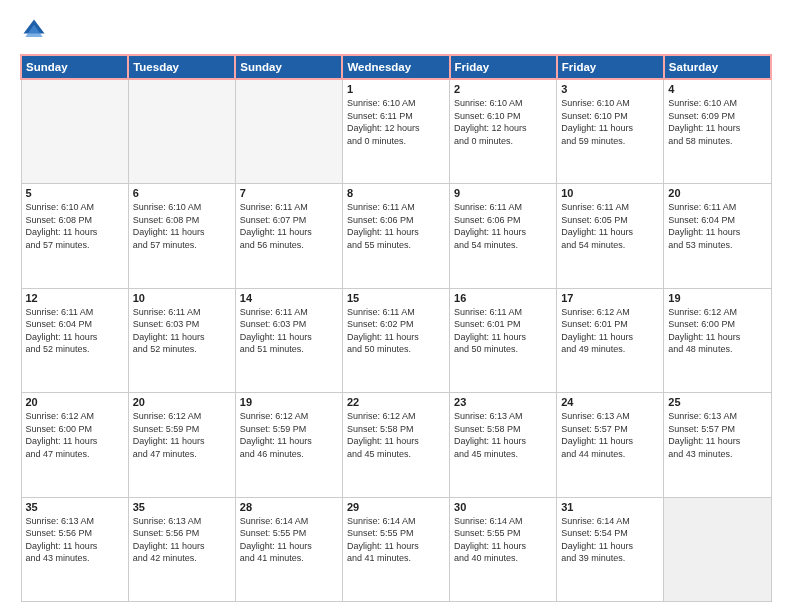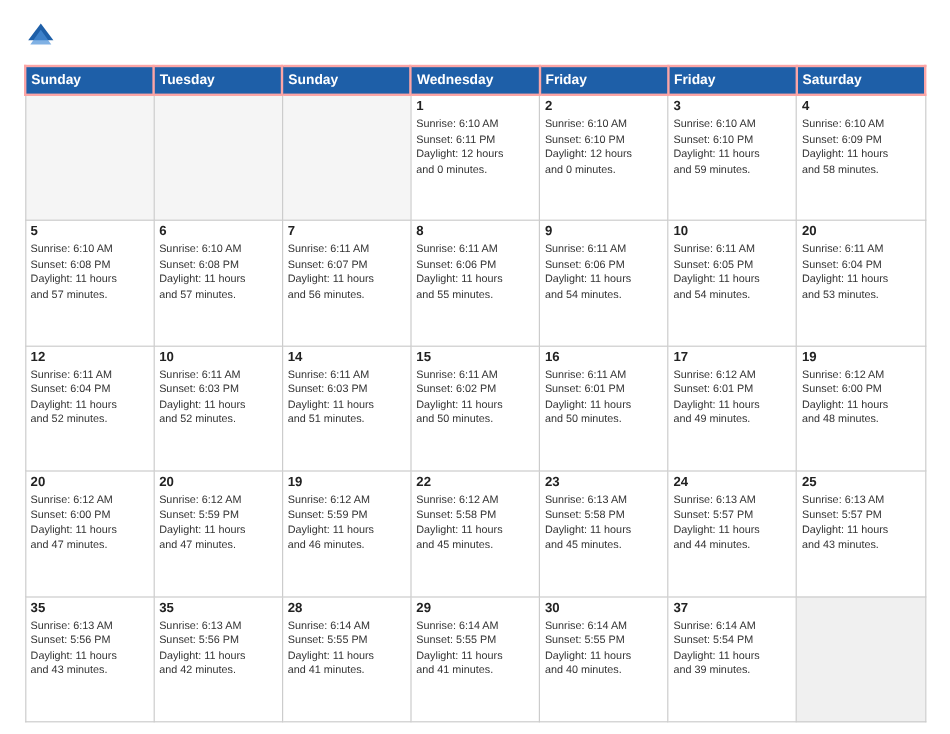--- a/index.html
+++ b/index.html
@@ -264,20 +264,20 @@
           </td>
           <td>
             <div class="day-number">29</div>
             <div class="day-info">Sunrise: 6:14 AM<br>Sunset: 5:55 PM<br>Daylight: 11 hours<br>and 41 minutes.</div>
           </td>
           <td>
             <div class="day-number">30</div>
             <div class="day-info">Sunrise: 6:14 AM<br>Sunset: 5:55 PM<br>Daylight: 11 hours<br>and 40 minutes.</div>
           </td>
           <td>
-            <div class="day-number">37</div>
+            <div class="day-number">31</div>
             <div class="day-info">Sunrise: 6:14 AM<br>Sunset: 5:54 PM<br>Daylight: 11 hours<br>and 39 minutes.</div>
           </td>
           <td class="shaded"></td>
         </tr>
       </tbody>
   </table>
 </div>
 
 </body></html>

